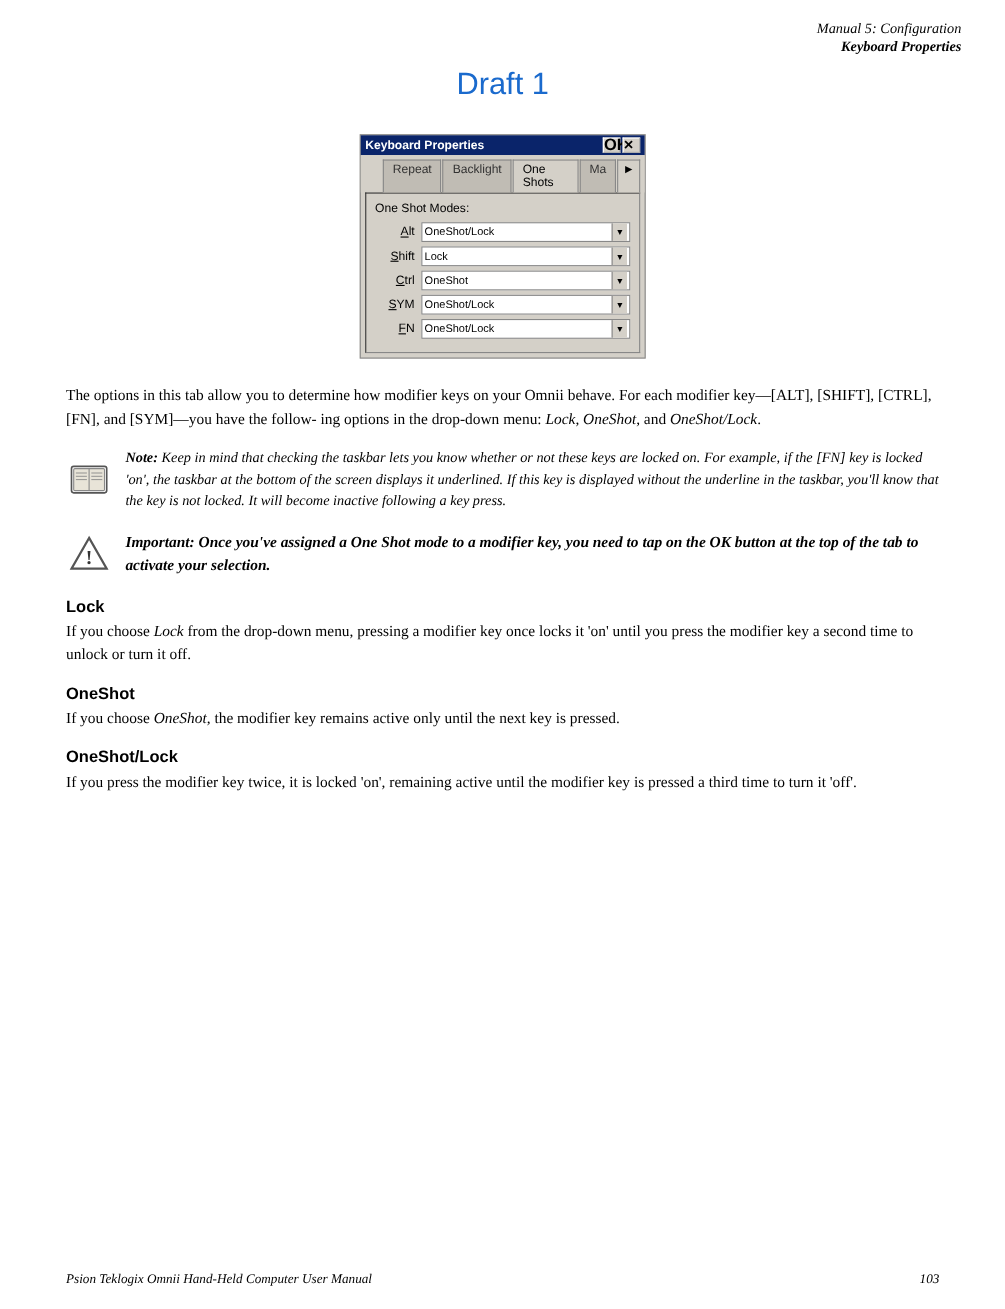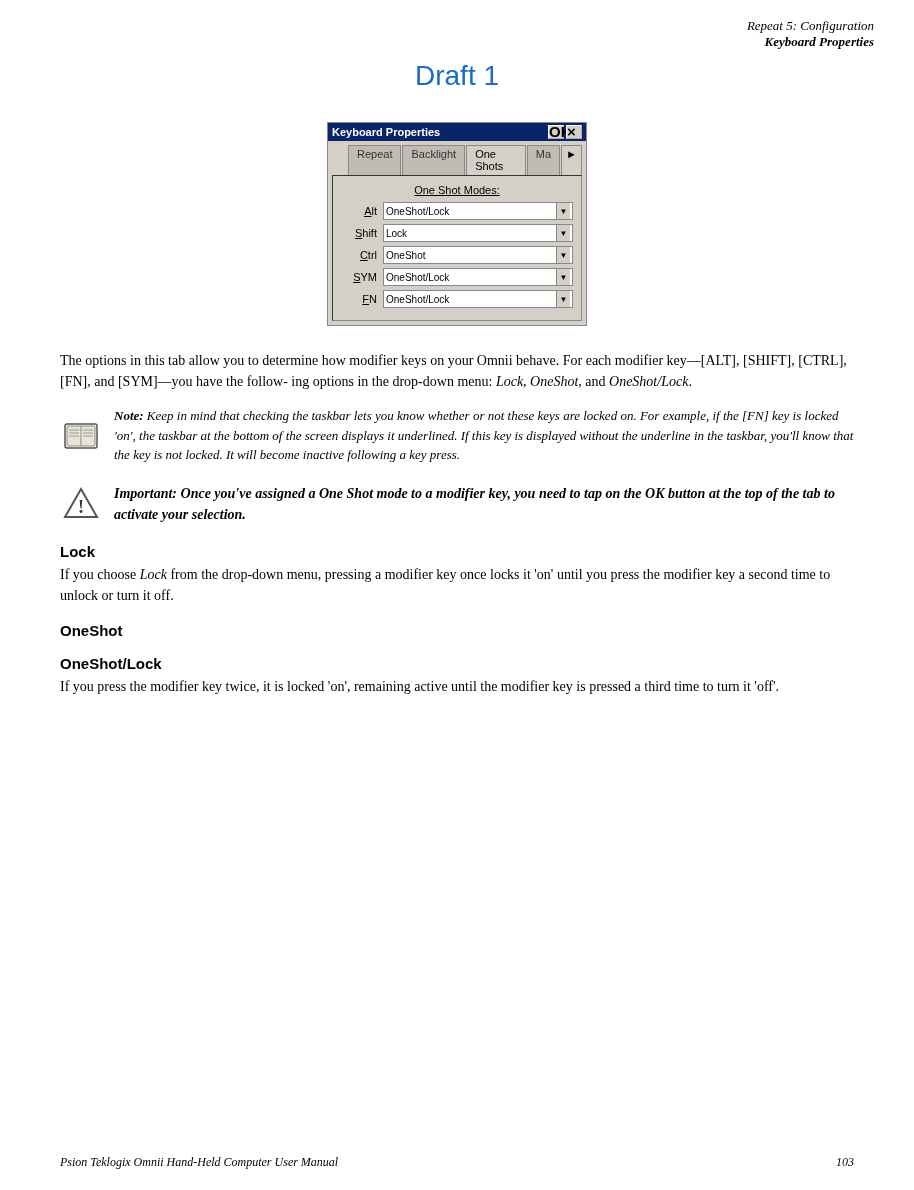--- a/index.html
+++ b/index.html
@@ -125,22 +125,20 @@
     .dialog-content {
       background: #d4d0c8;
       border: 1px inset #888;
       margin: 0 4px 4px 4px;
       padding: 8px;
     }
 
     .dialog-section-title {
       font-size: 11px;
       margin-bottom: 6px;
-      text-decoration: underline;
-      text-align: center;
     }
 
     .dialog-row {
       display: flex;
       align-items: center;
       margin-bottom: 4px;
       gap: 6px;
     }
 
     .dialog-label {
@@ -251,21 +249,21 @@
       justify-content: space-between;
       padding: 0 60px;
       font-size: 12px;
       font-style: italic;
     }
   </style>
 </head>
 <body>
 
 <div class="page-header">
-  <span class="chapter-title">Repeat 5:  Configuration</span><br>
+  <span class="chapter-title">Manual 5:  Configuration</span><br>
   <span class="section-title">Keyboard Properties</span>
 </div>
 
 <div class="draft-title">Draft 1</div>
 
 <div class="content">
 
   <div class="dialog-container">
     <div class="dialog-box">
 
@@ -374,20 +372,23 @@
     </div>
   </div>
 
   <div class="section-heading">Lock</div>
   <div class="body-text">
     If you choose <em>Lock</em> from the drop-down menu, pressing a modifier key once locks it 'on'
     until you press the modifier key a second time to unlock or turn it off.
   </div>
 
   <div class="section-heading">OneShot</div>
+  <div class="body-text">
+    If you choose <em>OneShot</em>, the modifier key remains active only until the next key is pressed.
+  </div>
 
   <div class="section-heading">OneShot/Lock</div>
   <div class="body-text">
     If you press the modifier key twice, it is locked 'on', remaining active until the modifier key
     is pressed a third time to turn it 'off'.
   </div>
 
 </div>
 
 <div class="page-footer">

